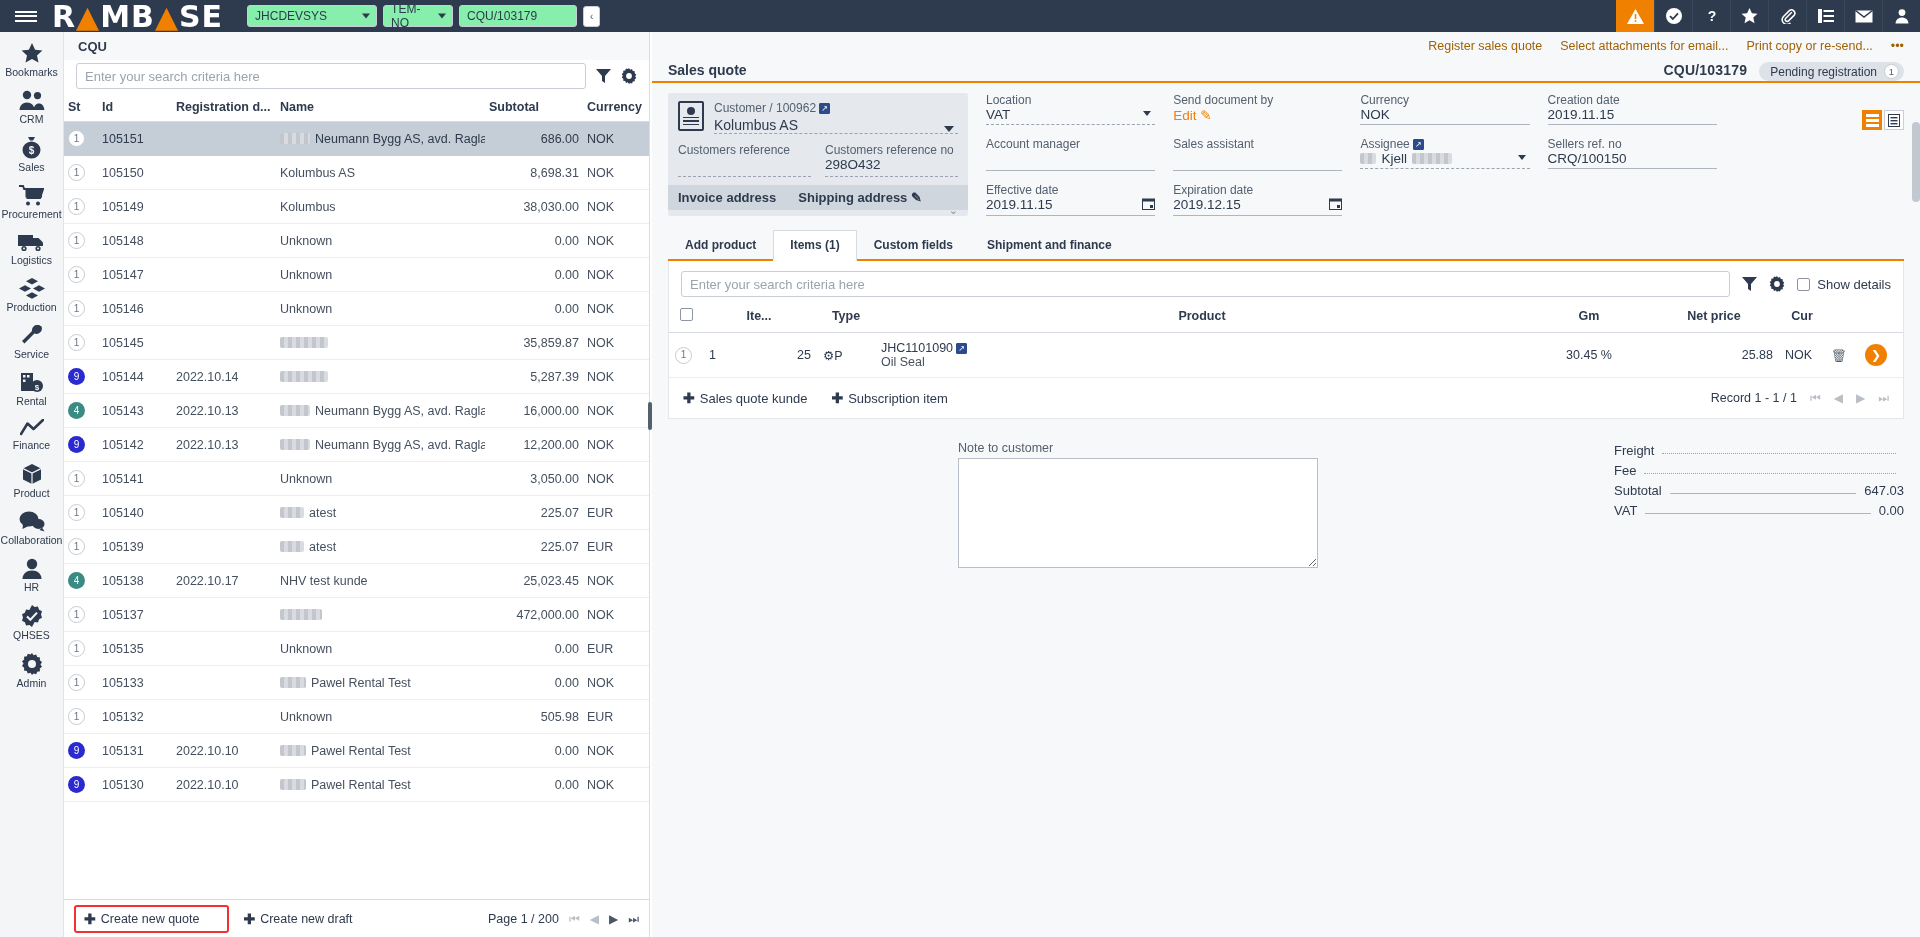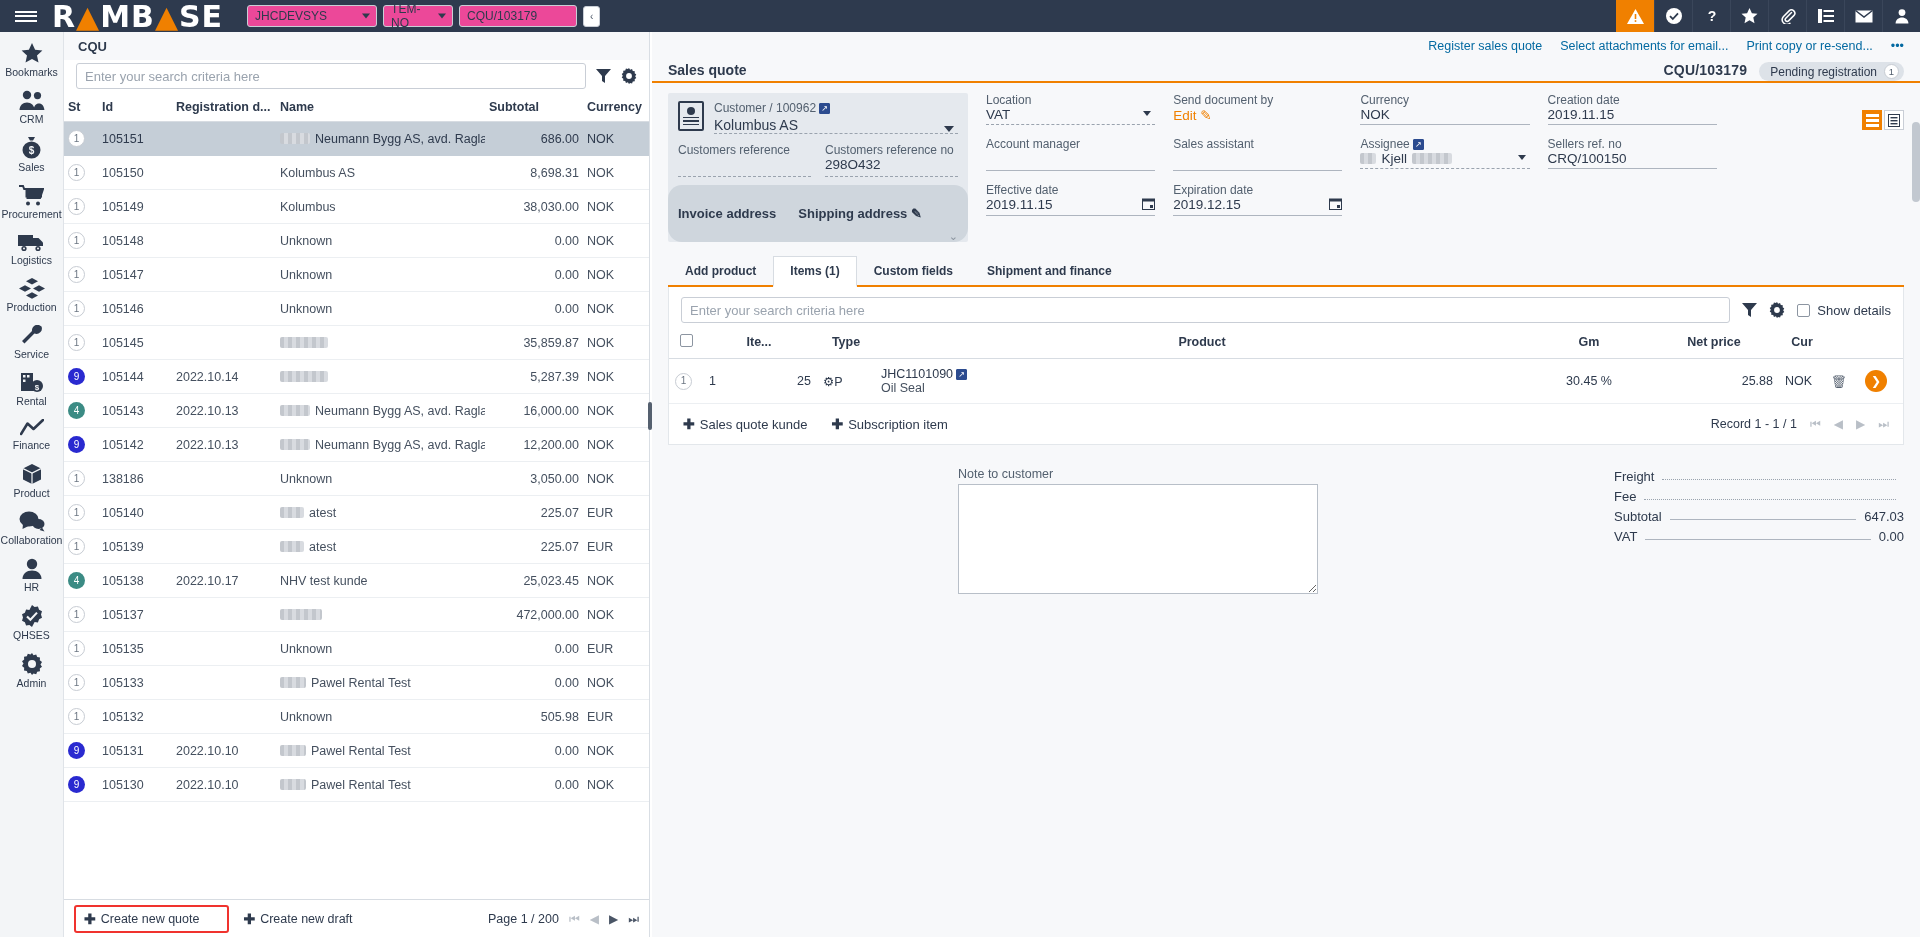--- a/index.html
+++ b/index.html
@@ -18,21 +18,21 @@
   }
   .hamburger { width: 52px; display: flex; align-items: center; justify-content: center; cursor: pointer; }
   .hamburger span { display:block; width: 22px; height: 2px; background:#fff; margin:2.5px 0; }
   .brand {
     color: #fff; font-size: 30px; font-weight: bold; letter-spacing: 1px;
     display: flex; align-items: center; padding-right: 24px; font-family: "DejaVu Sans", sans-serif;
   }
   .brand .o { color: #f08000; }
   .topselects { display: flex; align-items: center; gap: 6px; }
   .tsel {
-    background:#ec4899; border:1px solid #c9ced6; border-radius:3px; height:22px;
+    background:#86efac; border:1px solid #c9ced6; border-radius:3px; height:22px;
     font-size:12px; color:#2e3a4d; padding: 0 20px 0 7px; position: relative;
     display:flex; align-items:center; min-width: 60px; cursor: pointer;
   }
   .tsel.w1 { width: 130px; }
   .tsel.w2 { width: 70px; }
   .tsel.w3 { width: 118px; padding-right: 7px; }
   .tsel .car { position:absolute; right:6px; top:50%; transform: translateY(-50%);
      border-left:4px solid transparent; border-right:4px solid transparent; border-top:5px solid #2e3a4d; }
   .tbtn-sm {
     width:17px; height:21px; background:#fff; border:1px solid #c9ced6; border-radius:3px;
@@ -105,21 +105,21 @@
   .pager { margin-left:auto; display:flex; align-items:center; gap:10px; color:#2e3a4d; }
   .pgbtn { cursor:pointer; color:#4a5566; font-size:12px; }
   .pgbtn.dim { color:#b9bfc7; }
   
   #splitter { position:absolute; left:648px; top: 32px; bottom:0; width: 4px; }
   #splitter .grip { position:absolute; left:0; top: 370px; width:4px; height: 28px; background:#55606f; border-radius:2px; }
 
   
   #right { position:absolute; top:32px; left:652px; right:0; bottom:0; background:#f7f8fa; display:flex; flex-direction:column; }
   .r-actions { height:28px; display:flex; align-items:center; justify-content:flex-end; gap:18px; padding-right:16px; font-size:12.5px; }
-  .r-actions .lnk2 { cursor:pointer; color:#0369a1; }
+  .r-actions .lnk2 { cursor:pointer; color:#a16207; }
   .r-titlerow { display:flex; align-items:flex-start; padding: 2px 16px 0 16px; border-bottom: 2px solid #f08000; }
   .r-title { font-size:14px; font-weight:bold; }
   .r-docid { margin-left:auto; font-size:14px; font-weight:bold; letter-spacing:.2px; }
   .pill {
     margin-left:12px; background:#dde2e8; border-radius:11px; padding: 2px 5px 2px 11px;
     font-size:12px; display:inline-flex; align-items:center; gap:7px; color:#2e3a4d;
   }
   .pill .cnt { background:#fff; border:1px solid #c7ccd3; border-radius:50%; width:15px; height:15px;
      display:inline-flex; align-items:center; justify-content:center; font-size:9.5px; color:#53606f; }
 
@@ -129,21 +129,21 @@
   .custcard { width:26px; height:30px; border:2px solid #2e3a4d; border-radius:2px; display:flex;
      flex-direction:column; align-items:center; justify-content:center; gap:2px; flex:none;}
   .custcard .head { width:8px; height:8px; border-radius:50%; background:#2e3a4d; }
   .custcard .ln { width:16px; height:1.6px; background:#2e3a4d; }
   .cust-lbl { font-size:12px; color:#53606f; }
   .cust-name { font-size:14px; margin-top:2px; }
   .dashed { border-bottom:1px dashed #9aa3ae; }
   .solidline { border-bottom:1px solid #aeb5bf; }
   .f-lbl { font-size:12px; color:#53606f; white-space:nowrap; }
   .f-val { font-size:13.5px; color:#2e3a4d; min-height:18px; }
-  .addrrow { display:flex; gap:22px; background:#cfd6dd; margin: 8px -10px 0 -10px; padding: 21px 10px; font-weight:bold; font-size:13px;border-radius:14px;}
+  .addrrow { display:flex; gap:22px; background:#cfd6dd; margin: 8px -10px 0 -10px; padding: 5px 10px; font-weight:bold; font-size:13px;}
   .chev-down-mini { position:absolute; right:10px; bottom:-1px; color:#8a939e; font-size:11px;}
   .fieldsgrid { flex:1; display:grid; grid-template-columns: repeat(5, 1fr); column-gap: 18px; row-gap: 12px; align-content:start; }
   .fld { position:relative; }
   .fld .f-val { padding-bottom:2px; }
   .caret-sm { position:absolute; right:4px; top:18px; border-left:4px solid transparent;
      border-right:4px solid transparent; border-top:5px solid #2e3a4d; }
   .orange { color:#f08000; }
   .viewtoggle { position:absolute; right:16px; top:78px; display:flex; gap:2px;}
   .vt { width:20px; height:20px; display:flex; align-items:center; justify-content:center; cursor:pointer; }
   .vt.on { background:#f08000; color:#fff; }
@@ -509,21 +509,21 @@
           <tr>
             <td><span class="st-badge st-9">9</span></td>
             <td>105142</td>
             <td>2022.10.13</td>
             <td><span class="redact" style="width:30px"></span>Neumann Bygg AS, avd. Raglamyr</td>
             <td class="num">12,200.00</td>
             <td>NOK</td>
           </tr>
           <tr>
             <td><span class="st-badge st-1">1</span></td>
-            <td>138186</td>
+            <td>105141</td>
             <td></td>
             <td>Unknown</td>
             <td class="num">3,050.00</td>
             <td>NOK</td>
           </tr>
           <tr>
             <td><span class="st-badge st-1">1</span></td>
             <td>105140</td>
             <td></td>
             <td><span class="redact" style="width:24px"></span>atest</td>

